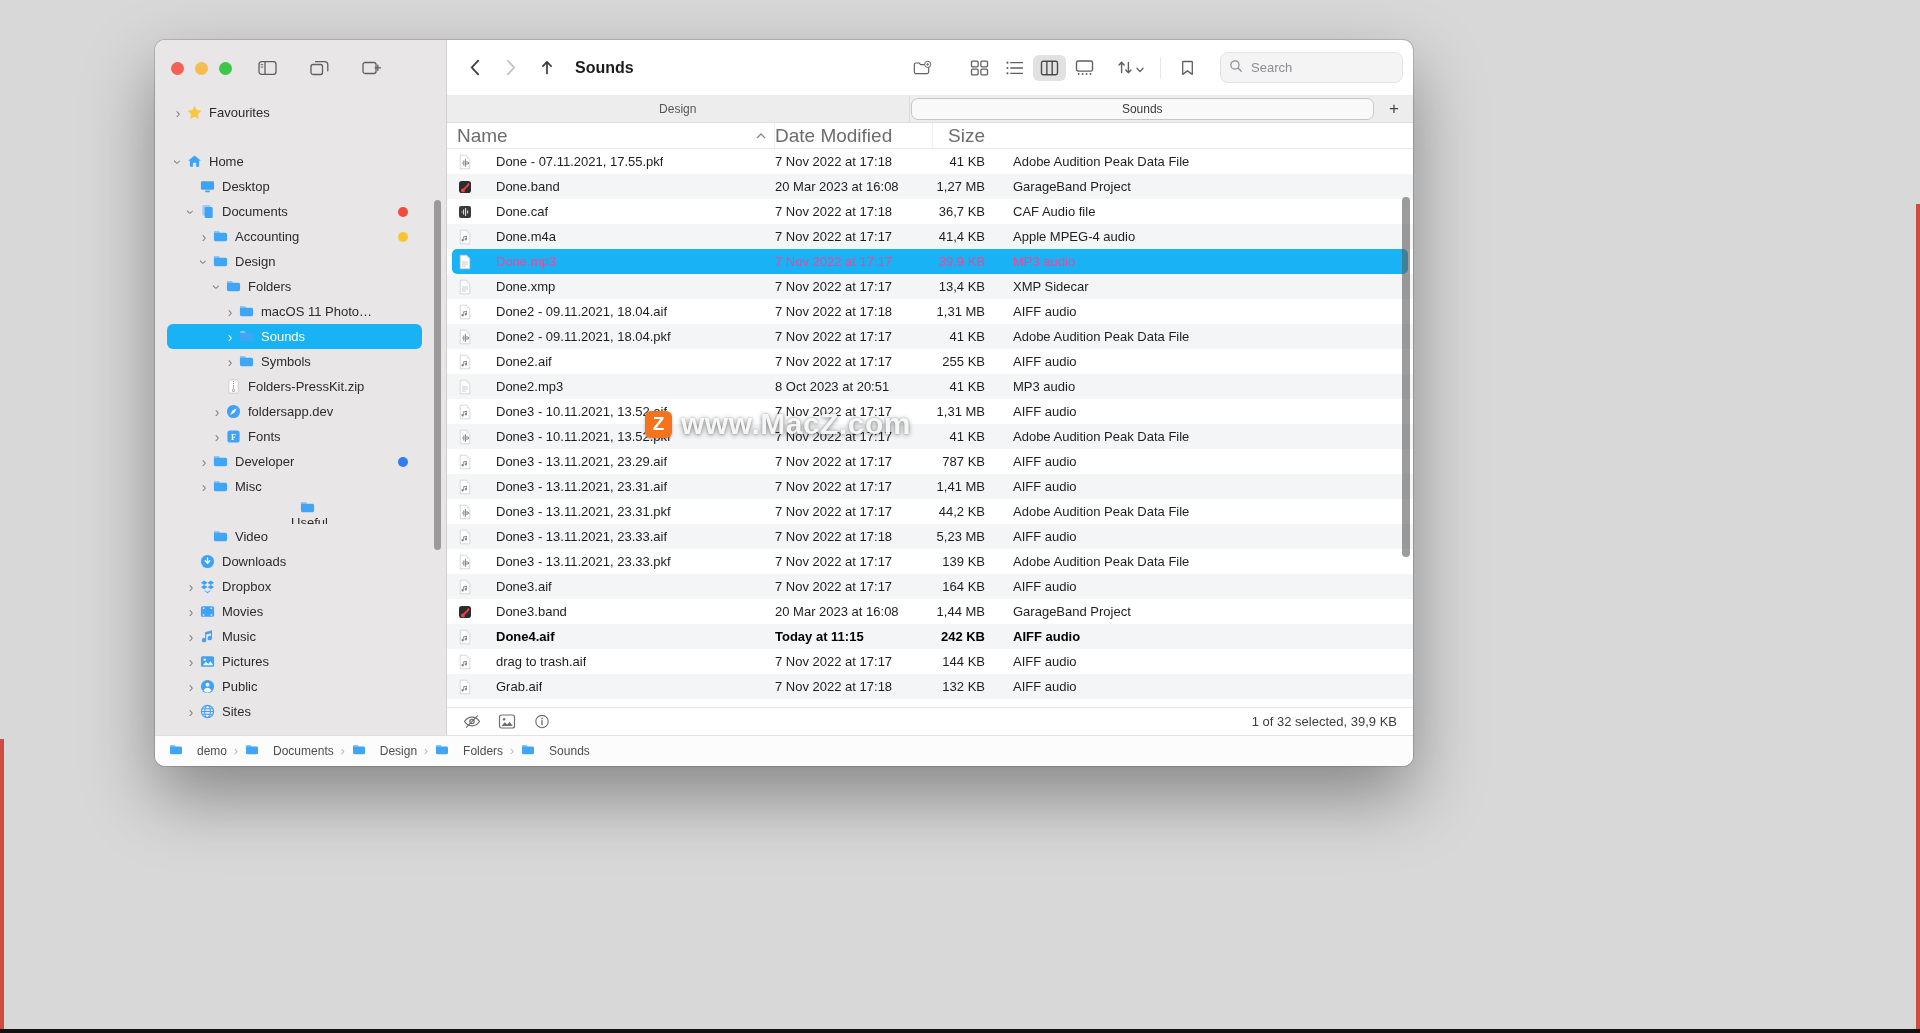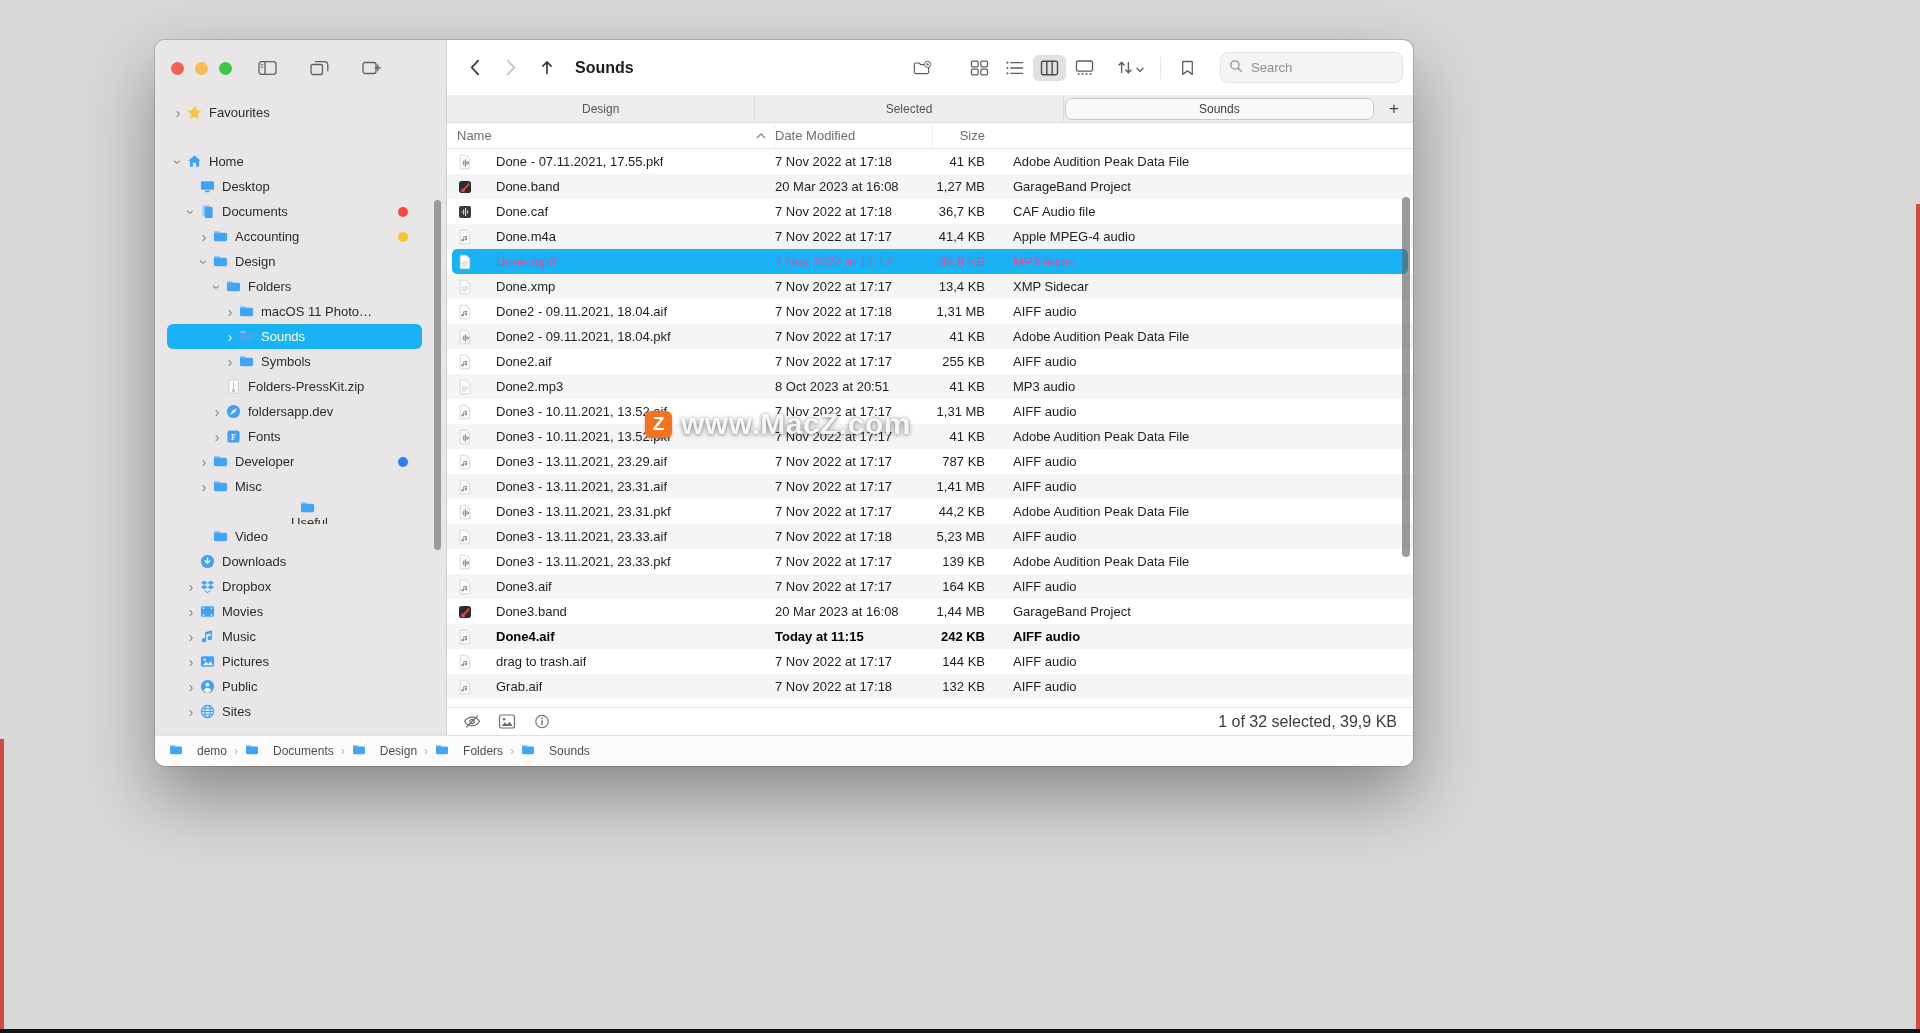--- a/index.html
+++ b/index.html
@@ -76,21 +76,21 @@
 
   .tabbar { height:27px; flex:none; background:#ededee; display:flex; align-items:stretch;
             border-bottom:1px solid #dfdfdf; }
   .tab { flex:1; display:flex; align-items:center; justify-content:center; font-size:12px;
          color:#565656; border-right:1px solid #dcdcdc; }
   .tab.active { background:#f9f9f9; border:1px solid #c7c7c7; border-radius:7px; margin:2px 1px; color:#3c3c3c; }
   .tab-add { flex:none; width:38px; display:flex; align-items:center; justify-content:center;
              font-size:17px; color:#454545; }
 
   .listhead { height:26px; flex:none; display:grid; grid-template-columns:318px 158px 66px 1fr;
-              align-items:center; padding-left:10px; font-size:13px; color:#6d6d6d;
+              align-items:center; padding-left:10px; font-size:19px; color:#6d6d6d;
               border-bottom:1px solid #e7e7e7; }
   .hcell { display:flex; align-items:center; height:100%; padding-right:8px; border-right:1px solid #efefef; }
   .hcell:last-child { border-right:none; padding-left:14px; }
   .hcell.size { justify-content:flex-end; padding-right:14px; }
   .hcell .sort-ind { margin-left:auto; display:inline-flex; }
   .hcell .sort-ind svg { width:10px; height:6px; }
 
   .filelist { flex:1; min-height:0; overflow:hidden; position:relative; }
   .row { display:grid; grid-template-columns:318px 158px 66px 1fr; align-items:center;
          height:25px; padding-left:10px; font-size:13px; color:#1e1e1e; position:relative; isolation:isolate; }
@@ -114,21 +114,21 @@
   .wm-logo { width:27px; height:27px; border-radius:6px; background:var(--wm-orange); color:#fff;
              font-weight:700; font-size:19px; display:flex; align-items:center; justify-content:center;
              box-shadow:0 1px 3px rgba(0,0,0,.3); }
   .wm-text { font-size:30px; font-weight:700; color:rgba(255,255,255,.92); letter-spacing:.5px;
              text-shadow:0 1px 5px rgba(0,0,0,.45), 0 0 2px rgba(0,0,0,.25); }
 
   .statusbar { height:28px; flex:none; border-top:1px solid #e5e5e5; display:flex; align-items:center;
                padding:0 16px; gap:17px; }
   .sbtn { display:inline-flex; align-items:center; justify-content:center; }
   .sbtn svg { width:18px; height:15px; }
-  .status-text { margin-left:auto; font-size:16px; color:#3c3c3c; }
+  .status-text { margin-left:auto; font-size:13px; color:#3c3c3c; }
 
   .pathbar { height:31px; flex:none; border-top:1px solid #e1e1e1; background:#fcfcfc;
              display:flex; align-items:center; padding-left:14px; font-size:12px; color:#4e4e4e; }
   .path-item { display:inline-flex; align-items:center; gap:14px; }
   .path-item svg { width:14px; height:12px; }
   .path-sep { color:#b7b7b7; margin:0 7px; font-size:12px; }
 </style>
 </head>
 <body>
 
@@ -510,23 +510,20 @@
                 </svg></span>
             <input type="text" placeholder="Search" style="">
           </label>
         </span>
       </div>
 
       <div class="tabbar" id="tabbar">
           <div class="tab">
             <span>Design</span>
           </div>
-          <div class="tab">
-            <span>Selected</span>
-          </div>
           <div class="tab active">
             <span>Sounds</span>
           </div>
           <div class="tab-add">+</div>
         </div>
 
       <div class="listhead" id="listhead">
           <div class="hcell">
             <span>Name</span>
             <span class="sort-ind">

